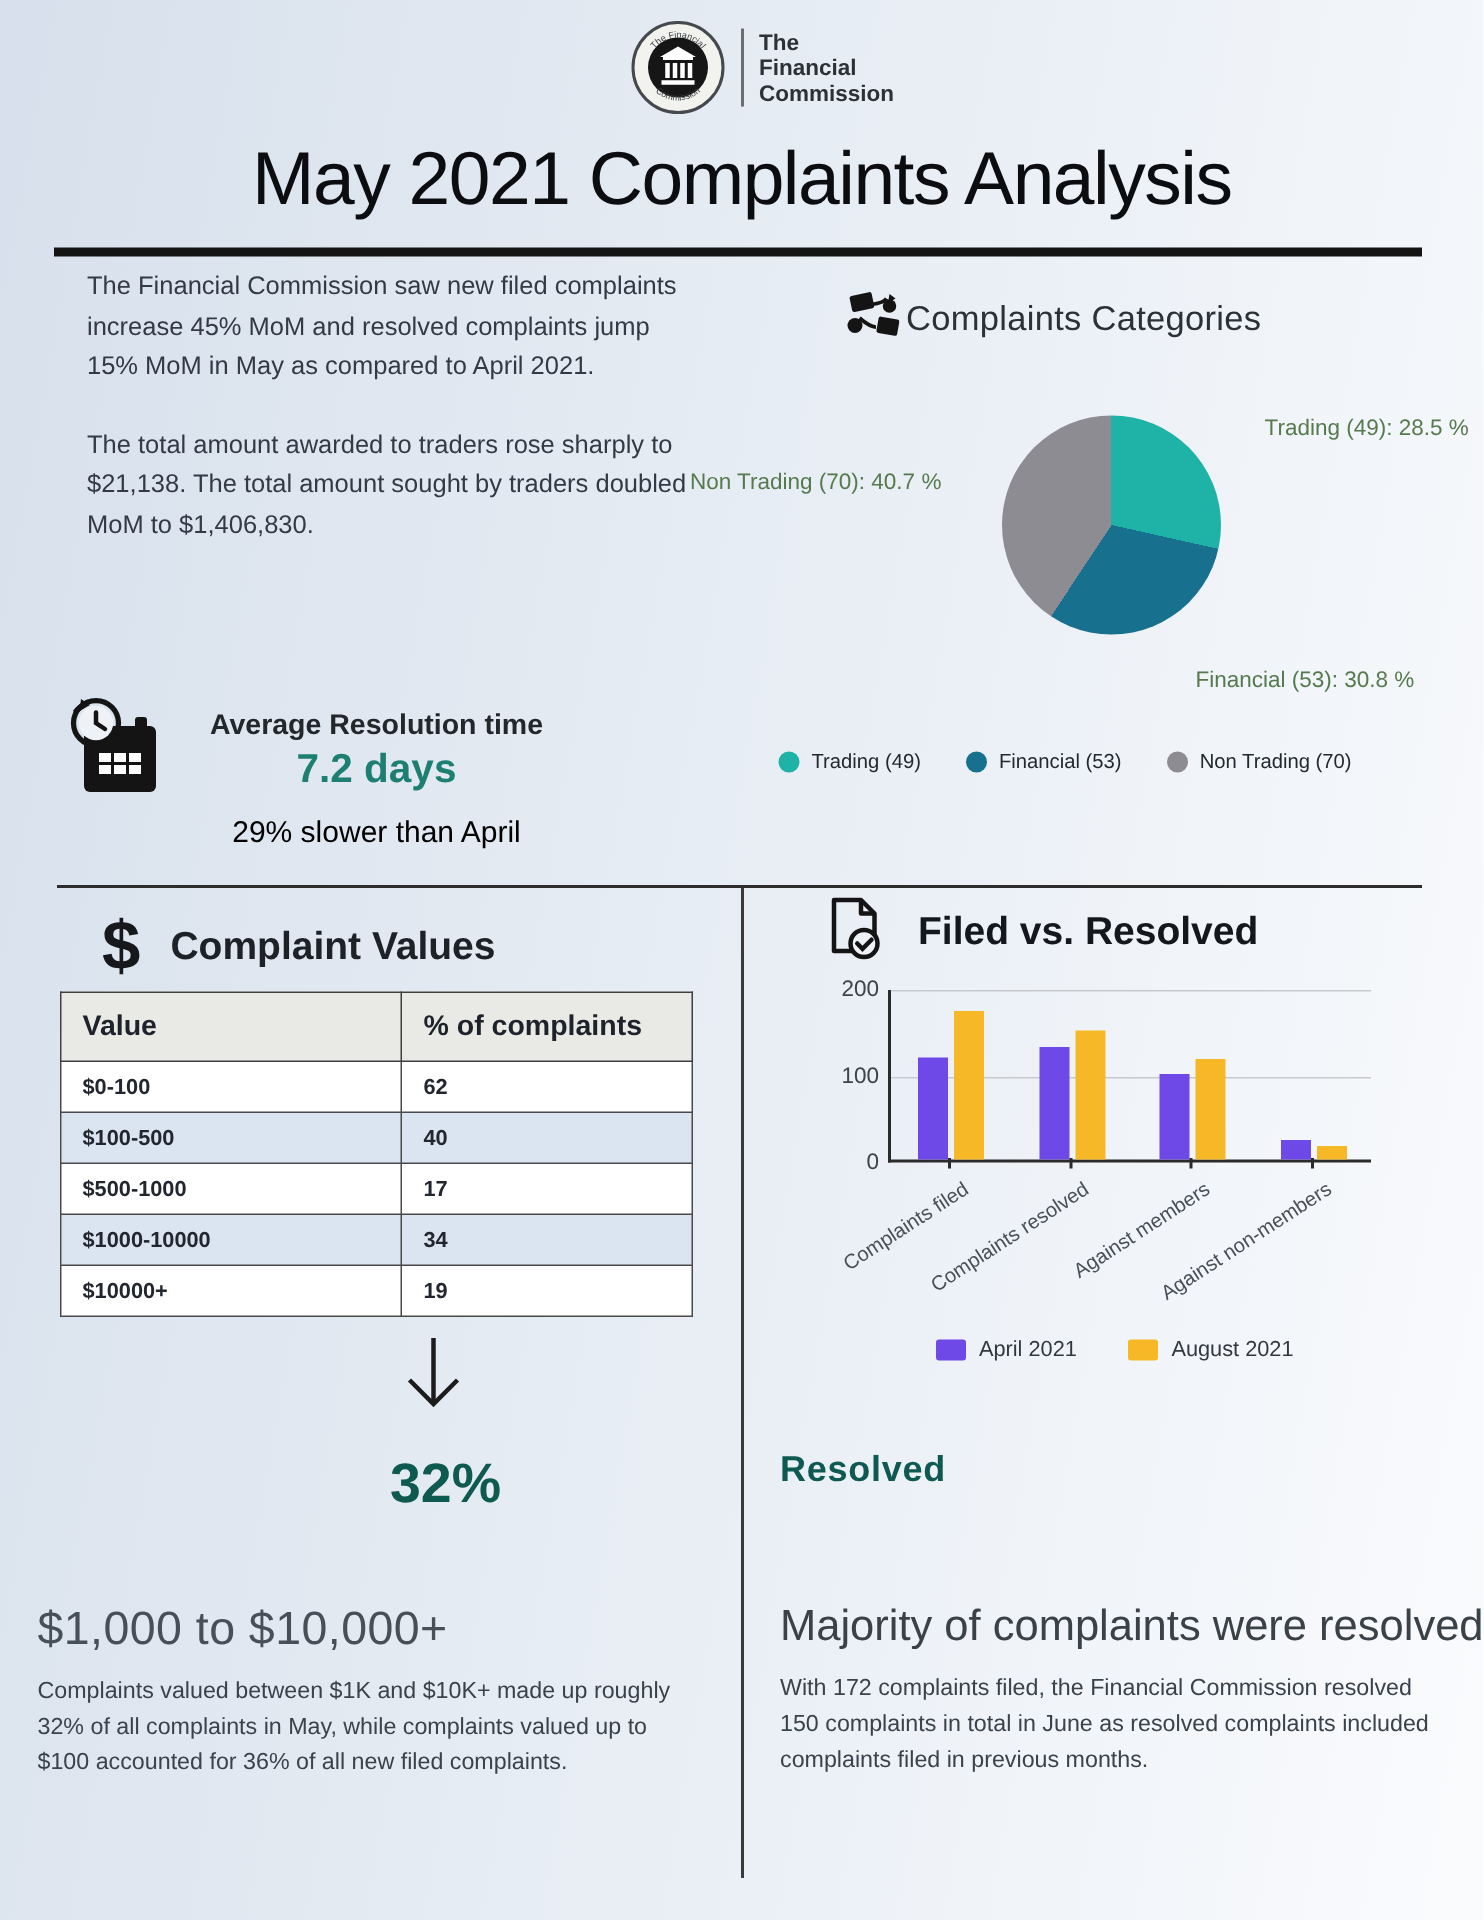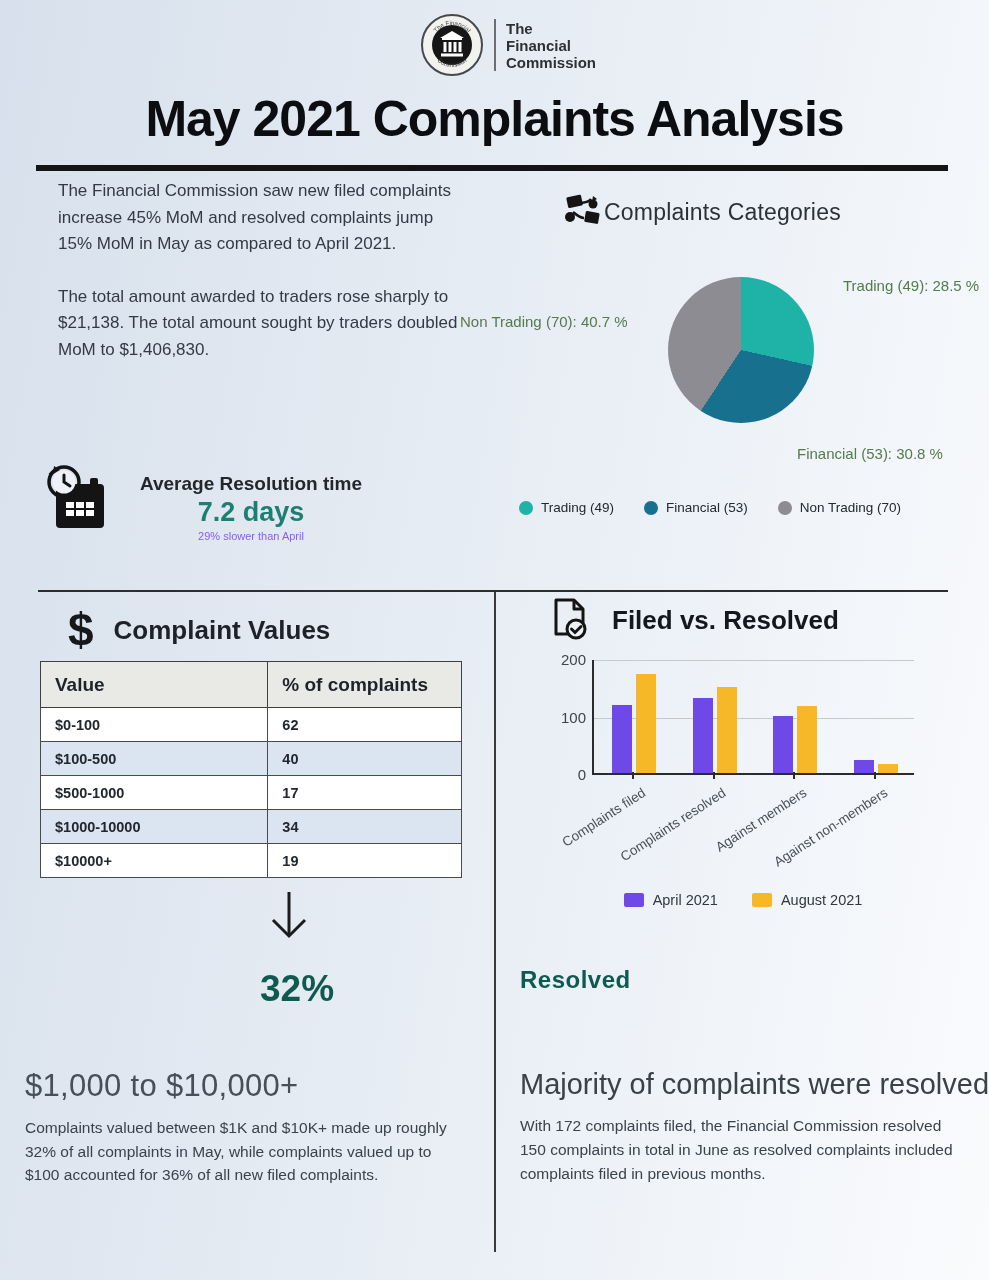--- a/index.html
+++ b/index.html
@@ -11,21 +11,21 @@
     overflow:hidden;
     color:#2e3440;
   }
   .abs { position:absolute; }
 
   
   .logo-wrap { left:420px; top:13px; display:flex; align-items:center; gap:10px; }
   .logo-sep { width:2px; height:52px; background:#6b6f74; }
   .logo-text { font-size:15px; font-weight:bold; color:#2c3136; line-height:17px; }
   .page-title { left:0; top:90px; width:989px; text-align:center;
-    font-size:50px; font-weight:700; letter-spacing:-1px; color:#0c0d10; }
+    font-size:50px; font-weight:400; letter-spacing:-1px; color:#0c0d10; }
   .title-rule { left:36px; top:165px; width:912px; height:6px; background:#141414; }
 
   
   .intro { left:58px; top:178px; width:402px; font-size:17px; line-height:26.5px; color:#333a45; }
   .intro p + p { margin-top:26px; }
 
   
   .cat-head { left:560px; top:190px; width:290px; display:flex; align-items:center; }
   .cat-head .t { font-size:23px; font-weight:500; color:#2c3136; letter-spacing:0.2px; }
   .pie { left:668px; top:277px; width:146px; height:146px; border-radius:50%; }
@@ -35,21 +35,21 @@
   .lbl-financial { left:797px; top:445px; }
   .pie-legend { left:450px; top:500px; width:520px; display:flex; justify-content:center; gap:30px; }
   .pie-legend .item { display:flex; align-items:center; gap:8px; font-size:13.5px; color:#24292e; }
   .pie-legend .dot { width:14px; height:14px; border-radius:50%; }
 
   
   .res-icon { left:42px; top:462px; }
   .res-block { left:128px; top:473px; width:246px; text-align:center; }
   .res-title { font-size:19px; font-weight:bold; color:#22272c; }
   .res-value { font-size:27px; font-weight:bold; color:#1d7f72; margin-top:2px; }
-  .res-sub   { font-size:11px; color:#8b5cf6; margin-top:2px; }
+  .res-sub   { font-size:20px; color:#000000; margin-top:16px; }
 
   
   .sec-rule  { left:38px; top:590px; width:910px; height:2px; background:#2d2d2d; }
   .vert-rule { left:494px; top:592px; width:2px; height:660px; background:#3a3a3a; }
 
   
   .values-head { left:68px; top:603px; display:flex; align-items:center; gap:20px; }
   .values-head .d { font-size:46px; font-weight:800; color:#16181c; }
   .values-head .t { font-size:26px; font-weight:bold; color:#1d2228; }
   table.values { left:40px; top:661px; width:422px; border-collapse:collapse;

